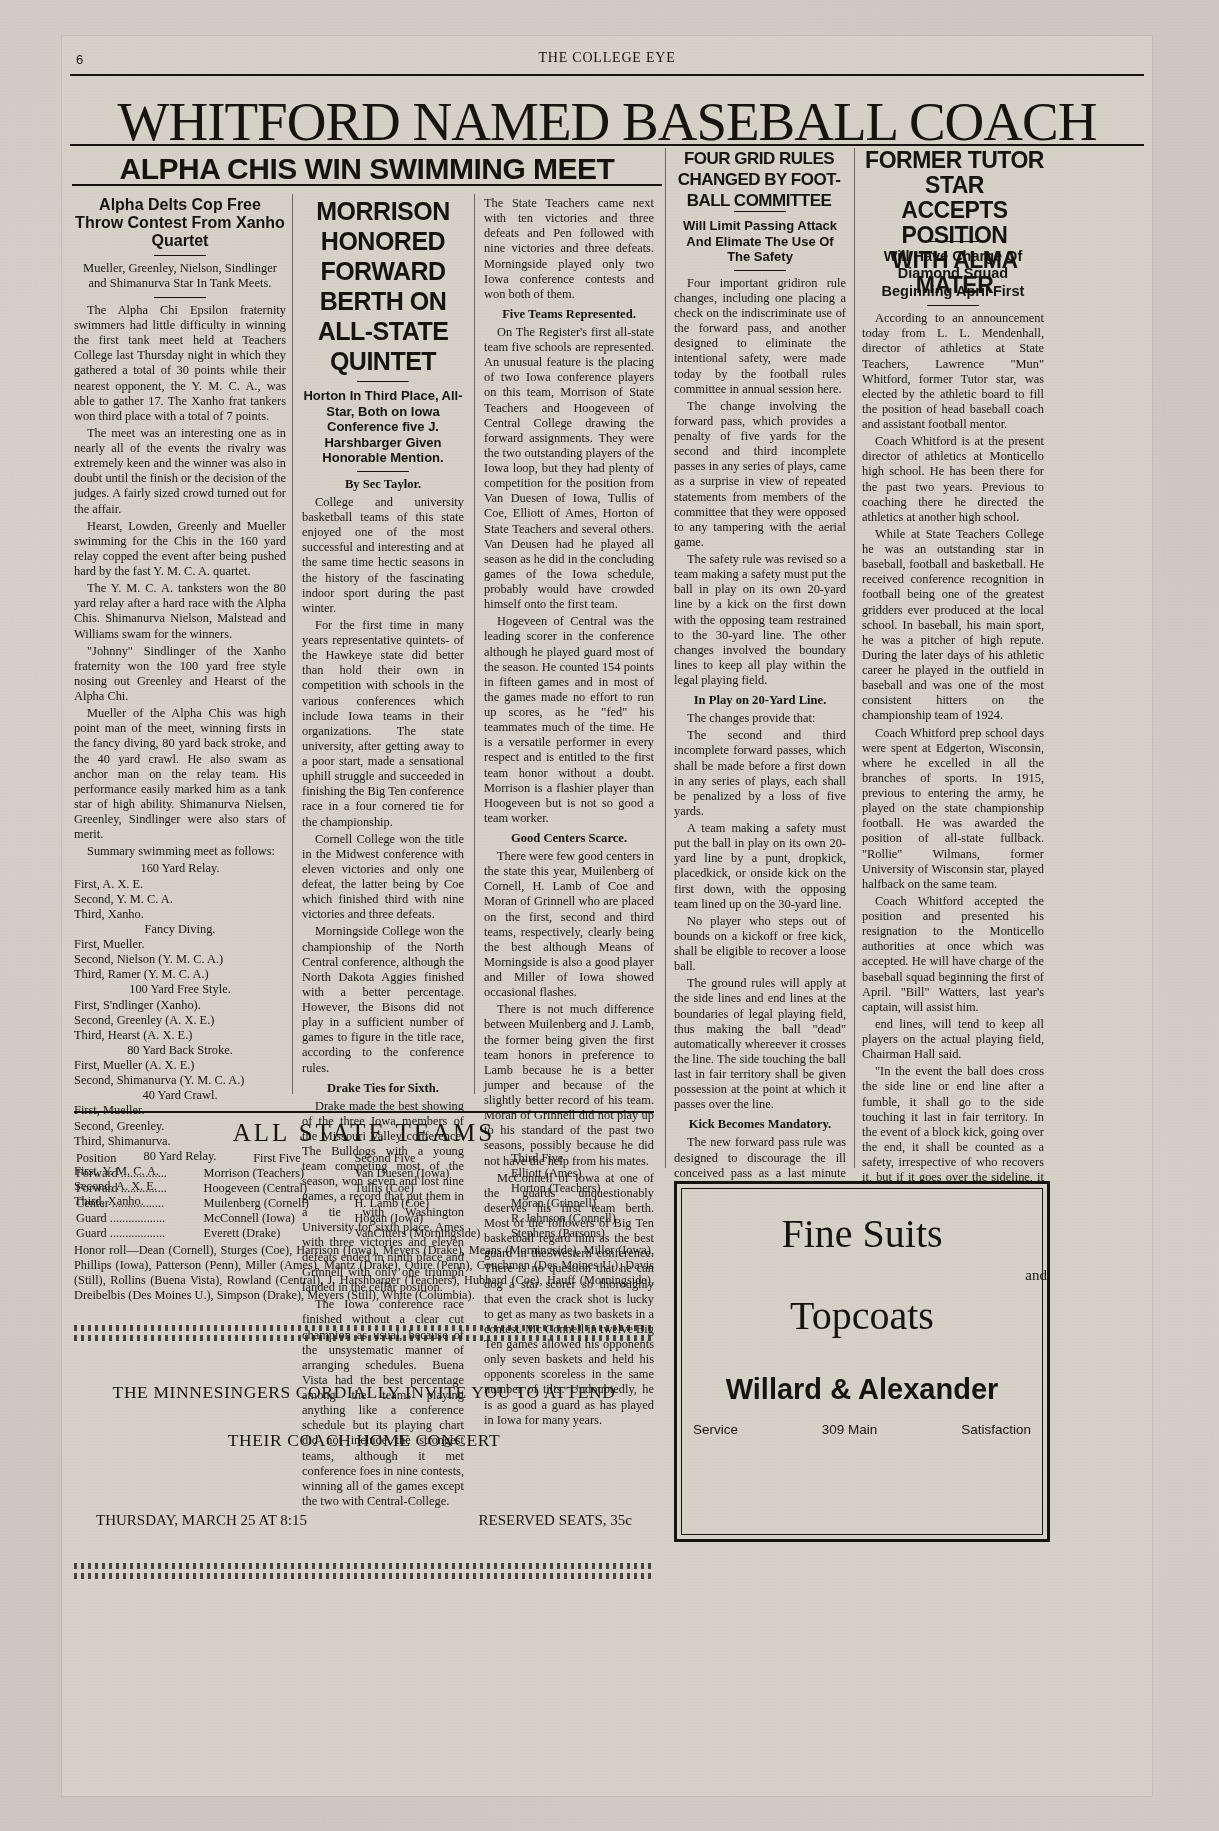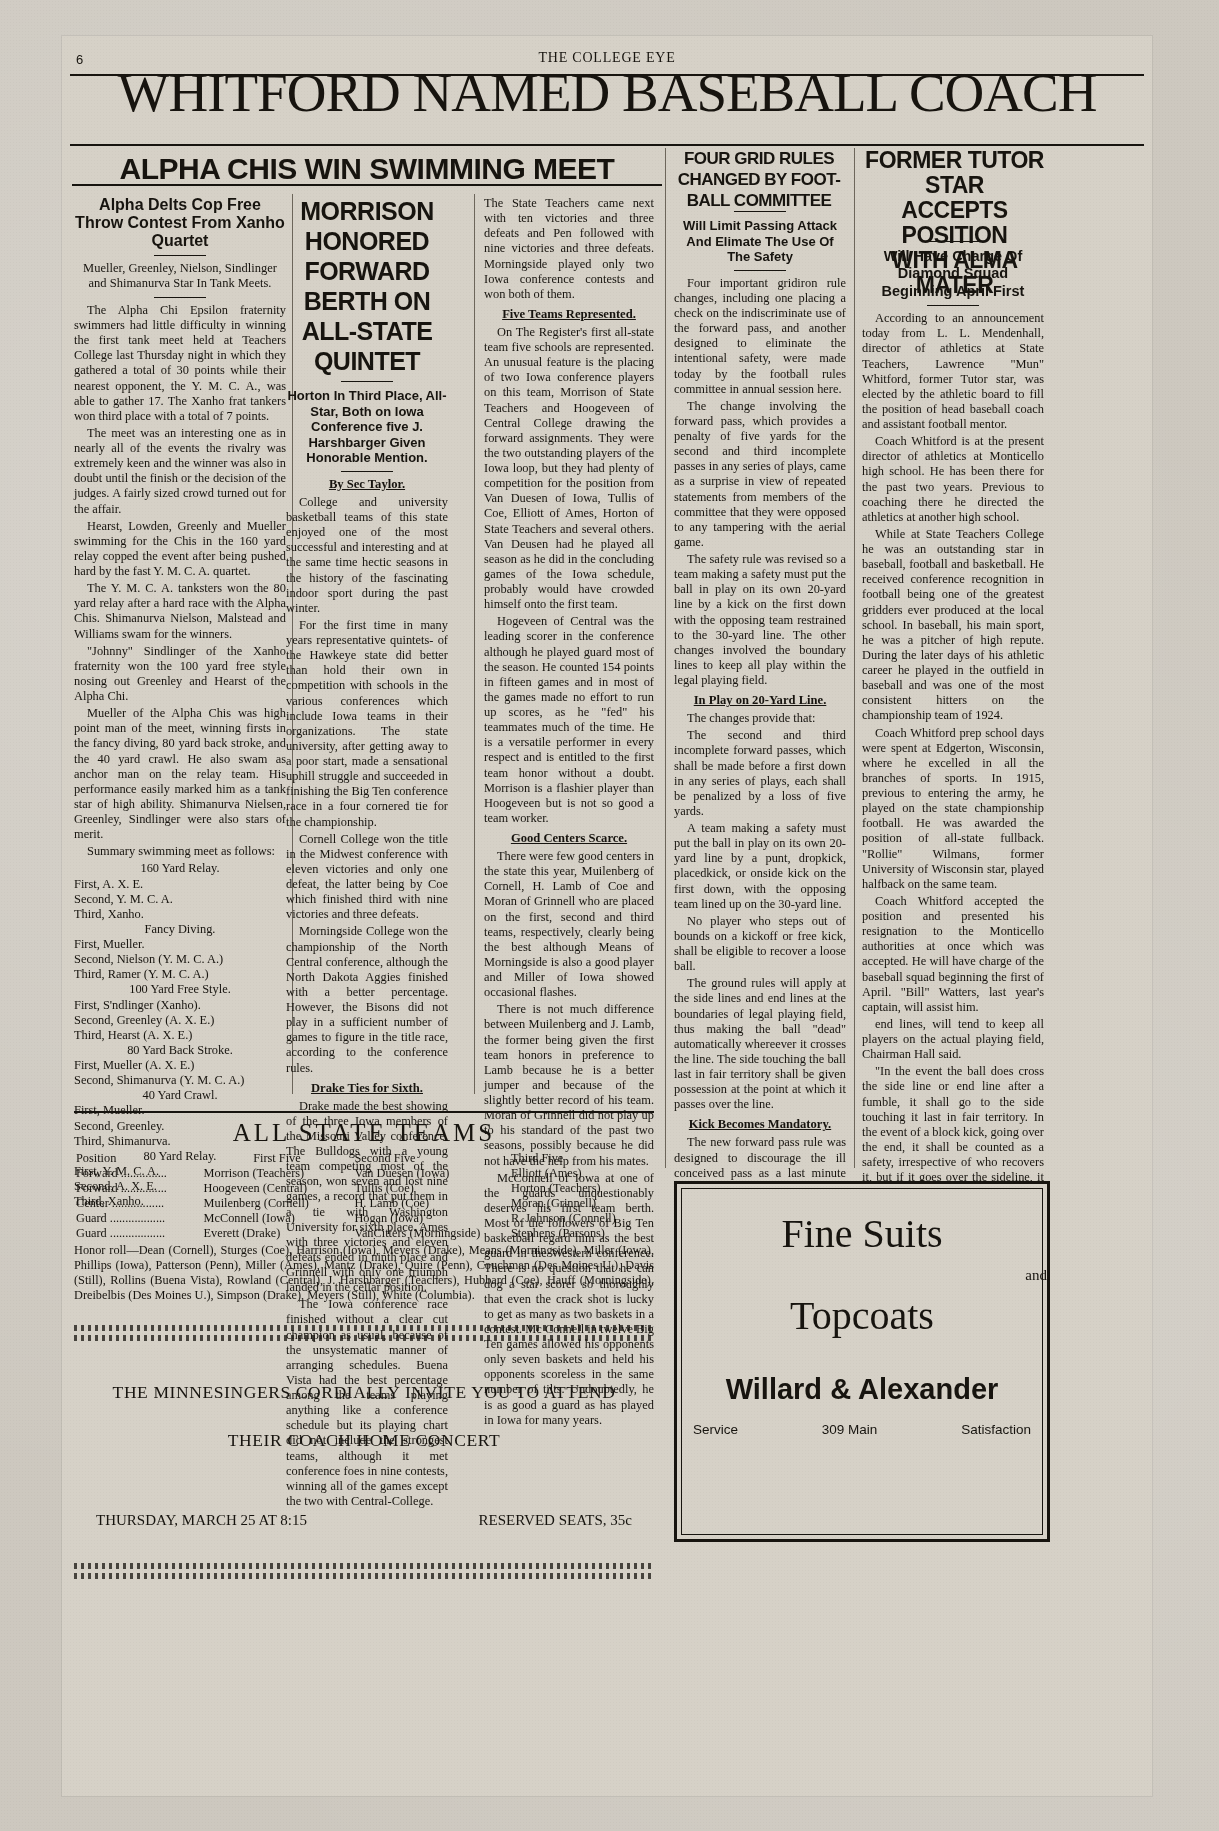--- a/index.html
+++ b/index.html
@@ -22,21 +22,21 @@
   
   .folio{
     position:absolute;left:14px;top:16px;font-size:13px;font-family:"Liberation Sans",sans-serif;
   }
   .runhead{
     position:absolute;left:0;right:0;top:14px;text-align:center;
     font-size:14px;letter-spacing:.8px;font-family:"Liberation Serif",serif;
   }
   .rule{position:absolute;left:8px;right:8px;height:2px;background:#17140f;}
   .banner{
-    position:absolute;left:6px;right:6px;top:27px;text-align:center;
+    position:absolute;left:6px;right:6px;top:56px;text-align:center;
     font-size:55px;line-height:60px;letter-spacing:-1px;
     font-family:"Liberation Serif",serif;font-weight:400;
   }
   
   .col{position:absolute;top:0;}
   .colhead{
     font-family:"Liberation Sans",sans-serif;font-weight:bold;
     text-align:center;line-height:1.12;
   }
   .deck{
@@ -46,21 +46,20 @@
   .sub{
     font-size:12.5px;text-align:center;line-height:1.25;margin:4px 0;
   }
   p{margin:0 0 2px;text-align:justify;font-size:12.4px;line-height:1.22;
     text-indent:13px;hyphens:auto;}
   p.noind{text-indent:0;}
   .lst{font-size:12.4px;line-height:1.22;text-indent:0;margin:0;}
   .xhead{
     text-align:center;font-weight:bold;font-size:12.6px;margin:5px 0 3px;
     font-family:"Liberation Serif",serif;
-    text-decoration:underline;
   }
   .shortrule{width:52px;height:1px;background:#17140f;margin:5px auto;}
   .vrule{position:absolute;top:0;width:1px;background:#6d665b;}
   
   .bigcolhead{
     font-family:"Liberation Sans",sans-serif;font-weight:bold;
     text-align:center;letter-spacing:-0.5px;
   }
   
   .ast-title{
@@ -149,21 +148,21 @@
         <div class="lst">First, Mueller.</div>
         <div class="lst">Second, Greenley.</div>
         <div class="lst">Third, Shimanurva.</div>
         <div class="lst" style="text-align:center">80 Yard Relay.</div>
         <div class="lst">First, Y. M. C. A.</div>
         <div class="lst">Second, A. X. E.</div>
         <div class="lst">Third, Xanho.</div>
       </div>
     </div>
 
-    <div class="col" style="left:224px;top:160px;width:162px;">
+    <div class="col" style="left:240px;top:160px;width:162px;">
       <div class="bigcolhead" style="font-size:25px;line-height:30px;">MORRISON HONORED</div>
       <div class="bigcolhead" style="font-size:25px;line-height:30px;">FORWARD BERTH ON</div>
       <div class="bigcolhead" style="font-size:25px;line-height:30px;">ALL-STATE QUINTET</div>
       <div class="shortrule"></div>
       <div class="deck">Horton In Third Place, All-Star, Both on Iowa Conference five J. Harshbarger Given Honorable Mention.</div>
       <div class="shortrule"></div>
       <div class="xhead">By Sec Taylor.</div>
       <p>College and university basketball teams of this state enjoyed one of the most successful and interesting and at the same time hectic seasons in the history of the fascinating indoor sport during the past winter.</p>
       <p>For the first time in many years representative quintets- of the Hawkeye state did better than hold their own in competition with schools in the various conferences which include Iowa teams in their organizations. The state university, after getting away to a poor start, made a sensational uphill struggle and succeeded in finishing the Big Ten conference race in a four cornered tie for the championship.</p>
       <p>Cornell College won the title in the Midwest conference with eleven victories and only one defeat, the latter being by Coe which finished third with nine victories and three defeats.</p>

